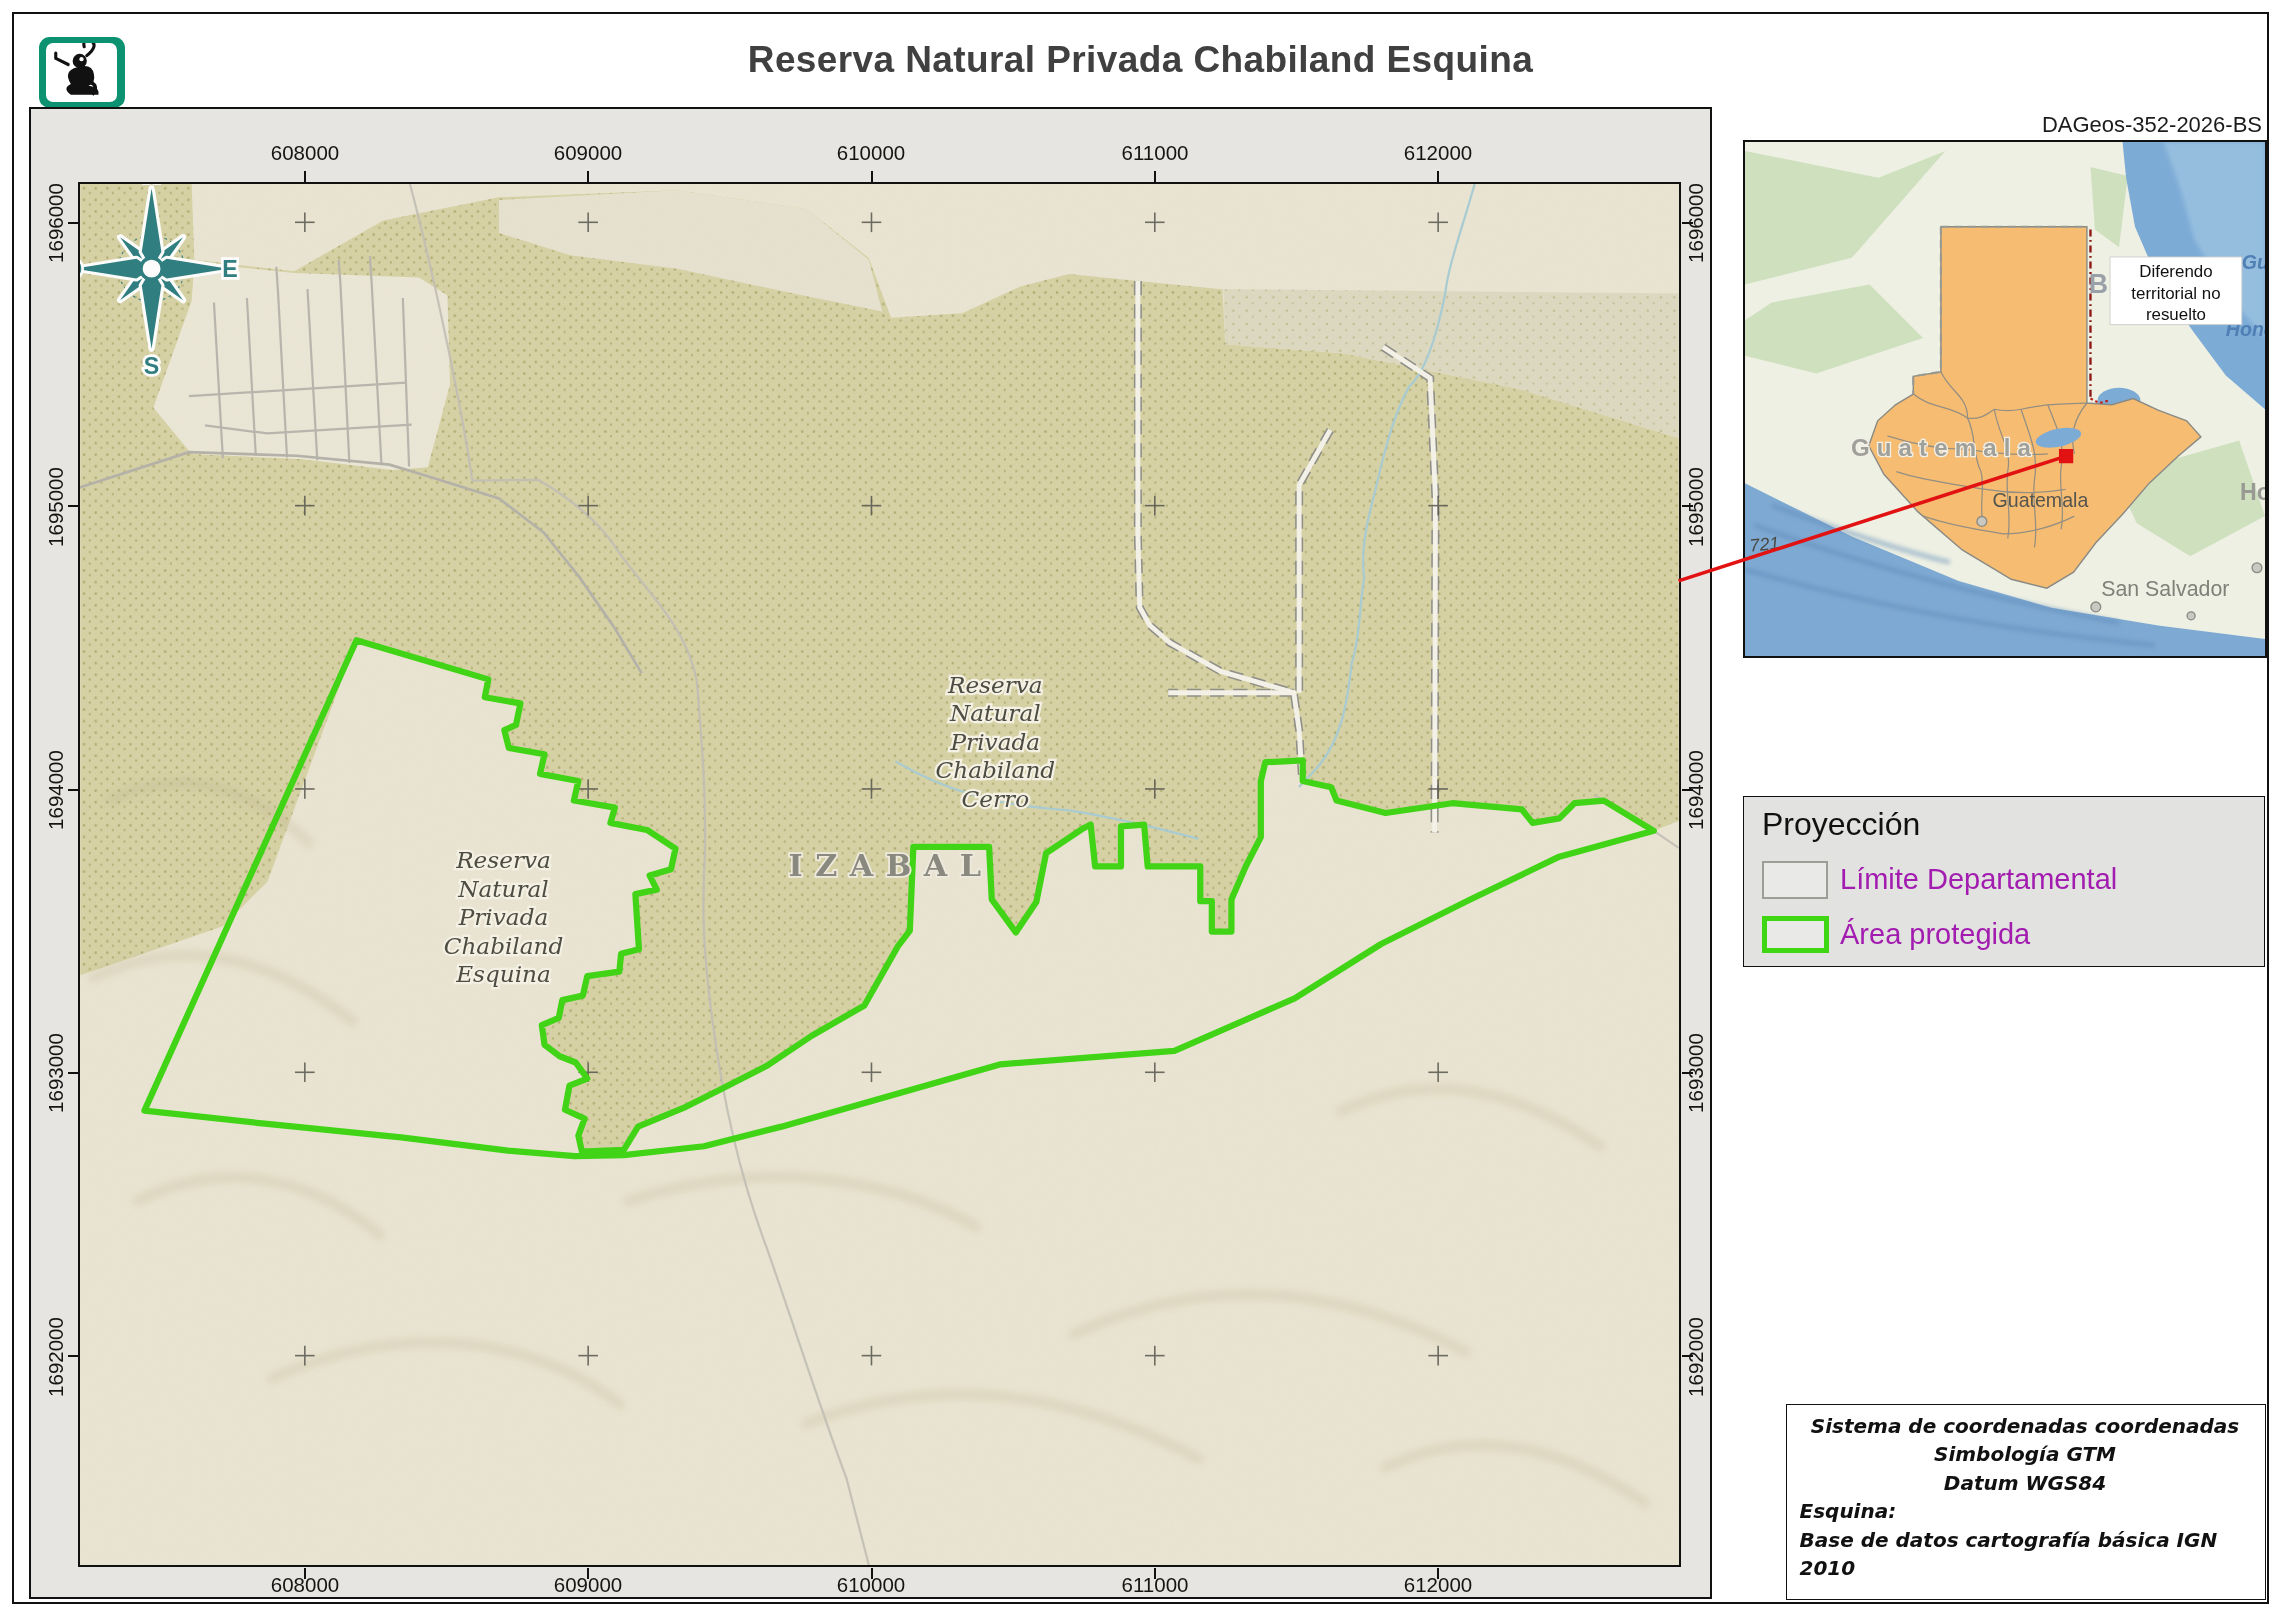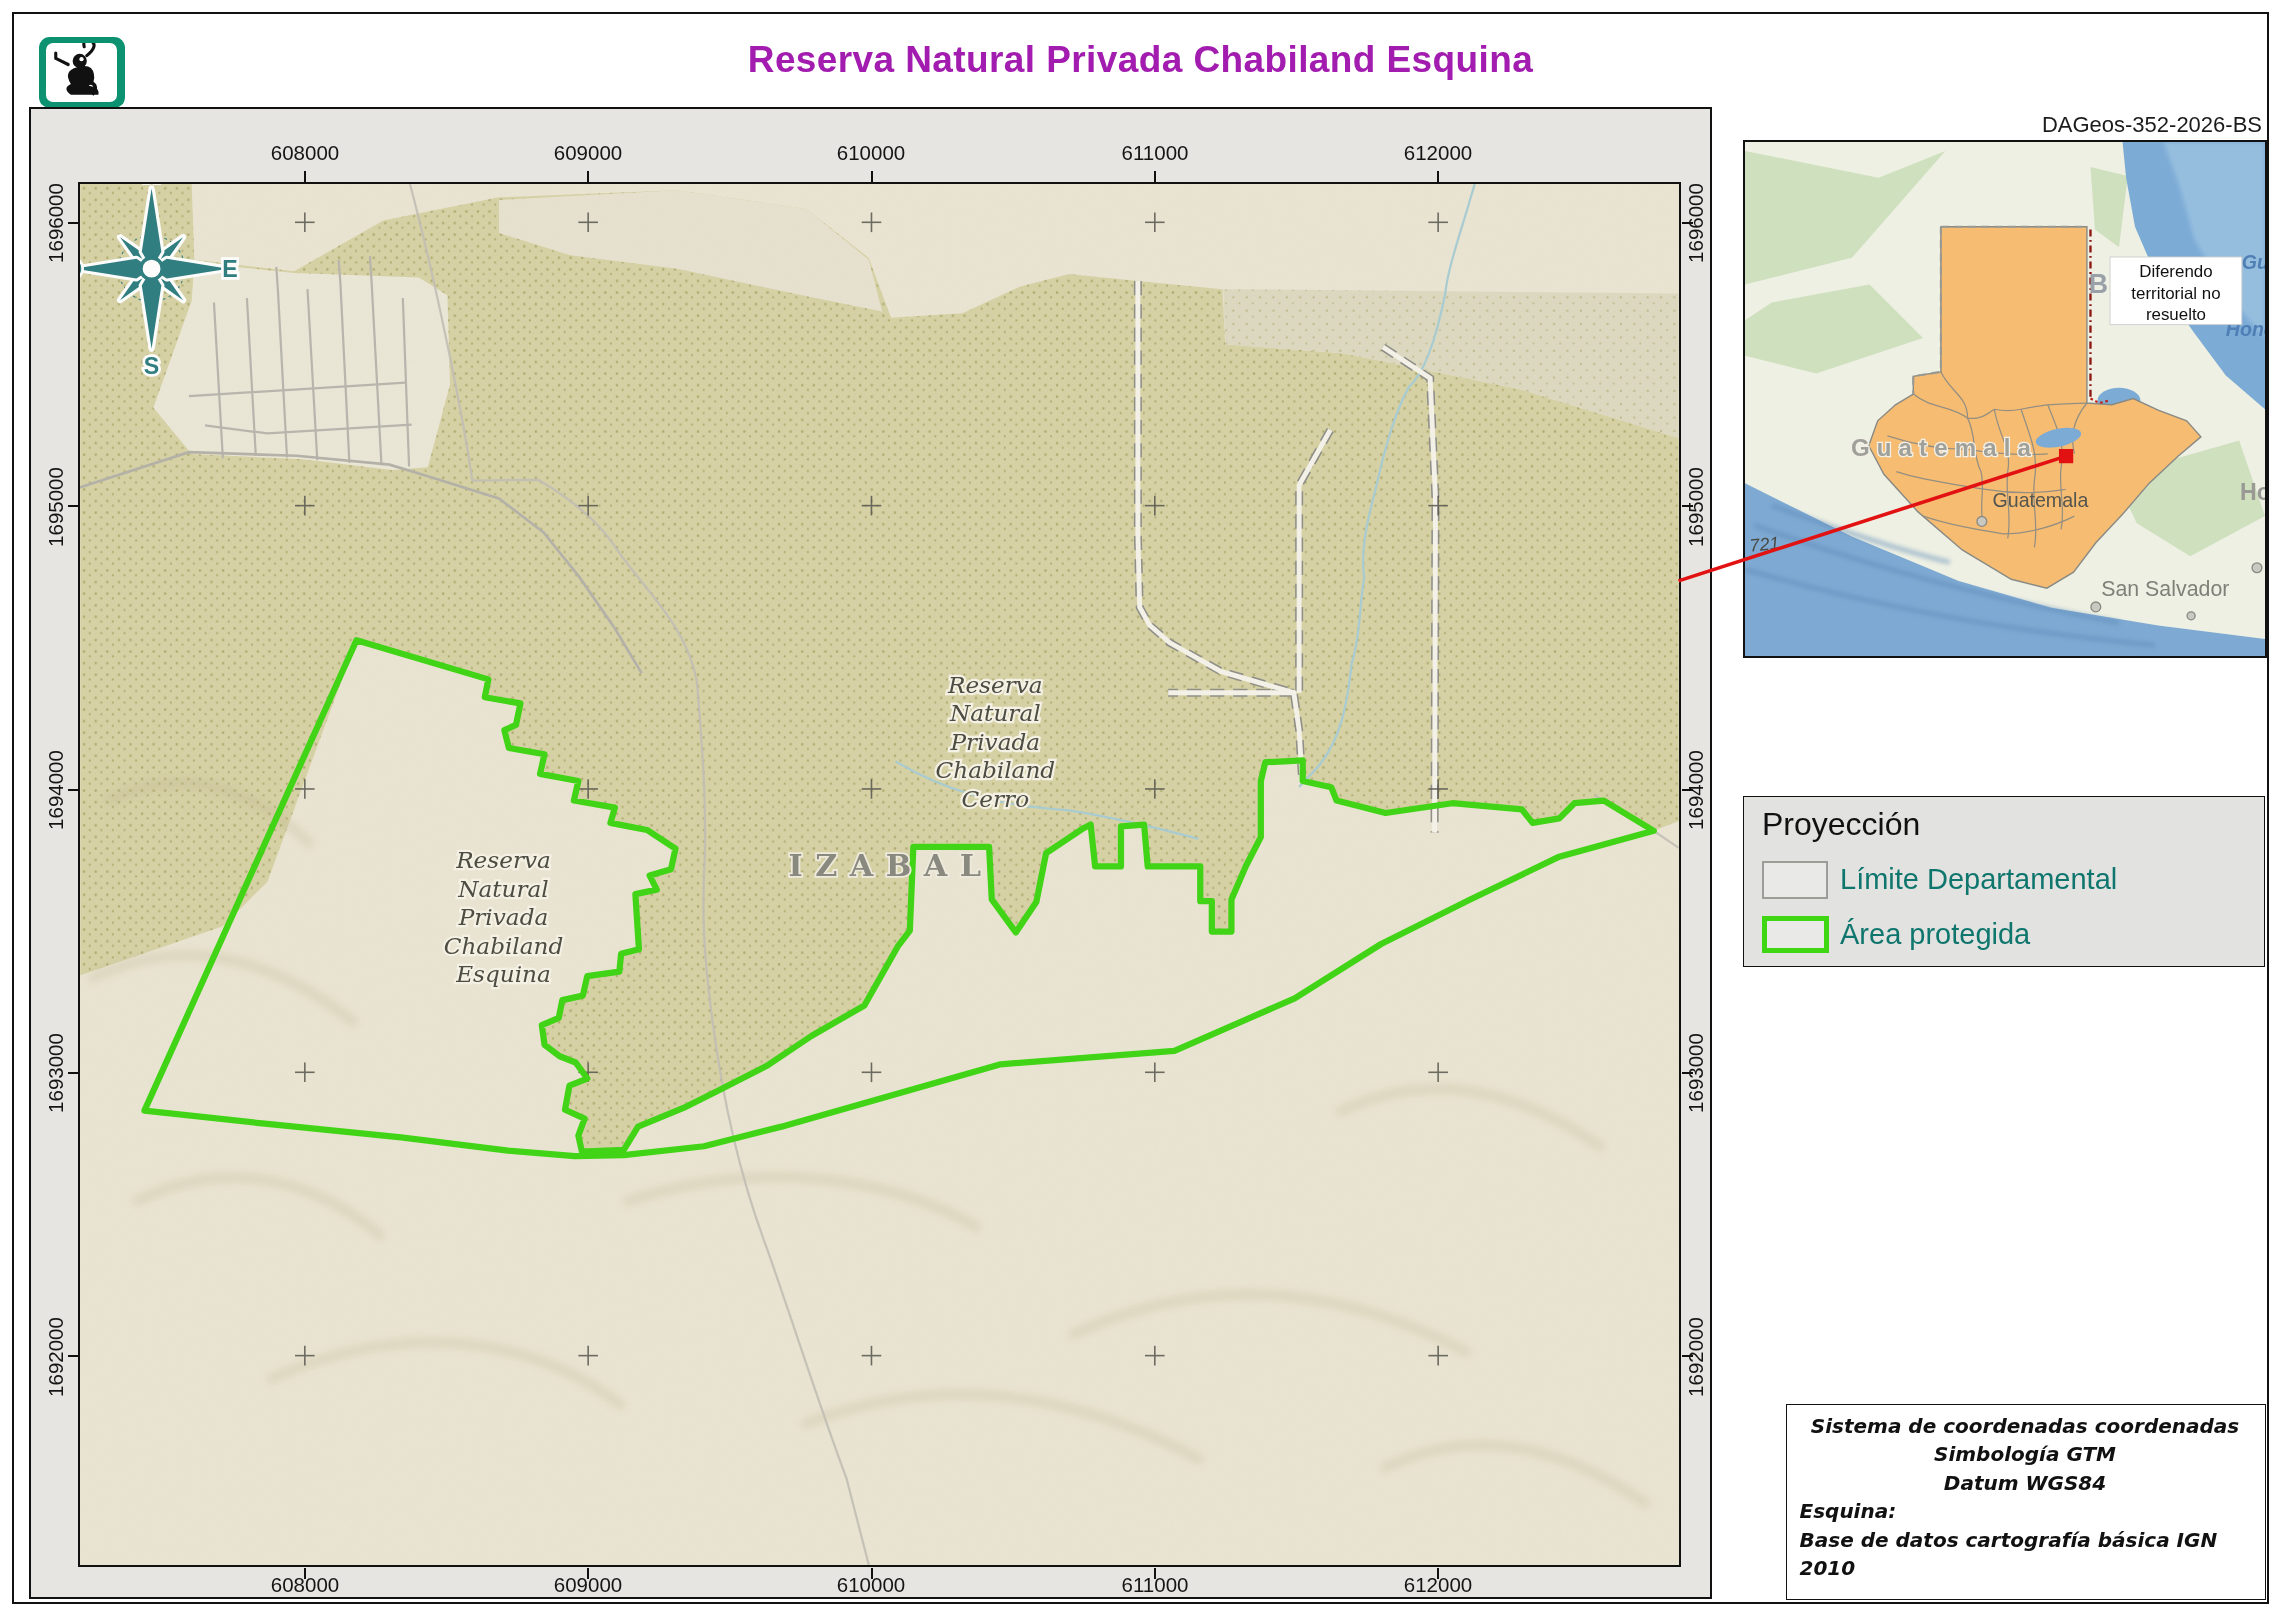--- a/index.html
+++ b/index.html
@@ -5,39 +5,39 @@
   html,body{margin:0;padding:0;background:#ffffff;}
   #page{position:relative;width:2281px;height:1616px;background:#ffffff;overflow:hidden;
         font-family:"Liberation Sans",sans-serif;}
   .abs{position:absolute;}
   #page-border{left:11.6px;top:11.6px;width:2253px;height:1588px;border:2.7px solid #111;}
   
   #logo-box{left:39px;top:37px;width:86px;height:71px;background:#0c9270;border-radius:10.7px;}
   #logo-inner{position:absolute;left:7.1px;top:6.2px;width:71px;height:59px;background:#fff;border-radius:7.1px;}
   #logo-text{left:27px;top:110px;width:110px;text-align:center;font-size:24px;font-weight:bold;color:#0c9270;
              text-shadow:0.9px 0.9px 0 #063a2e, -0.9px 0.9px 0 #063a2e, 0.9px -0.9px 0 #063a2e;letter-spacing:0.9px;}
-  #map-title{left:0;top:39px;width:2281px;text-align:center;font-size:37px;font-weight:600;color:#a21caf;letter-spacing:0.4px;}
+  #map-title{left:0;top:39px;width:2281px;text-align:center;font-size:37px;font-weight:600;color:#404040;letter-spacing:0.4px;}
   #doc-code{left:1743px;top:112px;width:519px;text-align:right;font-size:22px;color:#1c1c1c;}
   
   #map-box{left:28.5px;top:107px;width:1679px;height:1488px;border:2.7px solid #111;background:#e7e5e1;}
   #map-canvas{left:78px;top:182px;width:1599px;height:1381px;border:2.7px solid #111;background:#ebe6d3;overflow:hidden;}
   .axis-label{position:absolute;font-size:20.5px;color:#151515;width:98px;text-align:center;}
   .tickh{position:absolute;width:1.8px;background:#111;}
   .tickv{position:absolute;height:1.8px;background:#111;}
   .axis-side{transform:rotate(-90deg);}
   
   #inset-box{left:1743px;top:140px;width:520px;height:514px;border:2.7px solid #111;background:#eef0e3;overflow:hidden;}
   
   #legend-box{left:1743px;top:796px;width:520px;height:169px;border:1.8px solid #111;background:#e2e2e0;}
   #legend-title{left:18px;top:9px;font-size:32px;color:#111;}
   .legend-row{position:absolute;left:18px;height:37px;}
   .legend-swatch{position:absolute;left:0;top:0;width:62px;height:34px;background:#e9e9e7;}
   .sw-gray{border:2.7px solid #9d9d97;}
   .sw-green{border:5.3px solid #3fd614;}
-  .legend-label{position:absolute;left:78px;top:1.8px;font-size:29px;color:#0f766e;white-space:nowrap;}
+  .legend-label{position:absolute;left:78px;top:1.8px;font-size:29px;color:#a21caf;white-space:nowrap;}
   
   #credits-box{left:1786px;top:1404px;width:478px;height:194px;border:1.8px solid #111;background:#fff;
                font-family:"DejaVu Sans",sans-serif;font-style:italic;font-weight:bold;font-size:20px;color:#111;}
   #credits-inner{position:absolute;left:12.5px;top:7.1px;width:451px;line-height:1.42;}
   .cr-center{text-align:center;}
   .cr-just{text-align:justify;}
   svg{display:block;}
   text{font-family:"Liberation Sans",sans-serif;}
   .halo-serif{font-family:"DejaVu Serif",serif;font-style:italic;fill:#4c4b41;
               stroke:#f7f4e7;stroke-width:5px;paint-order:stroke;}

